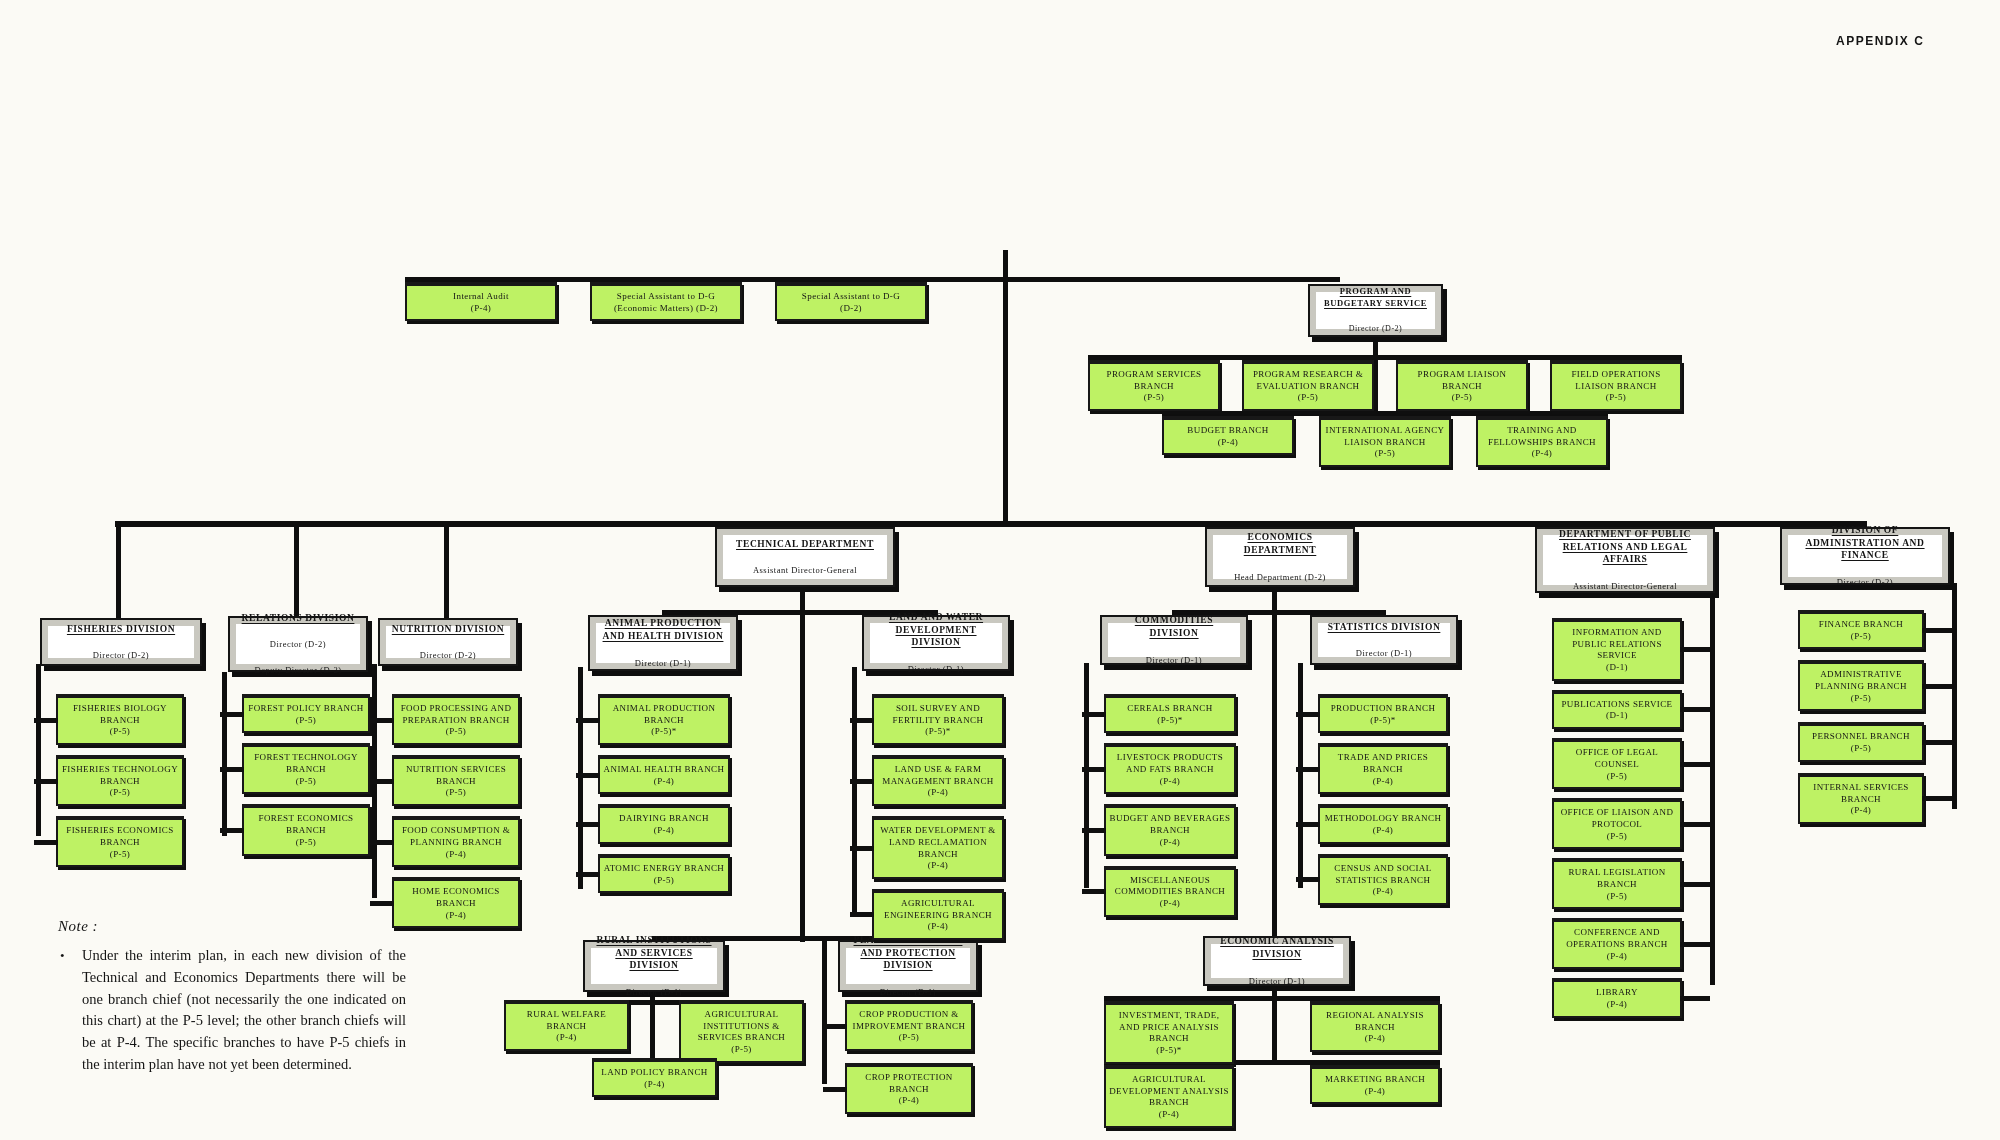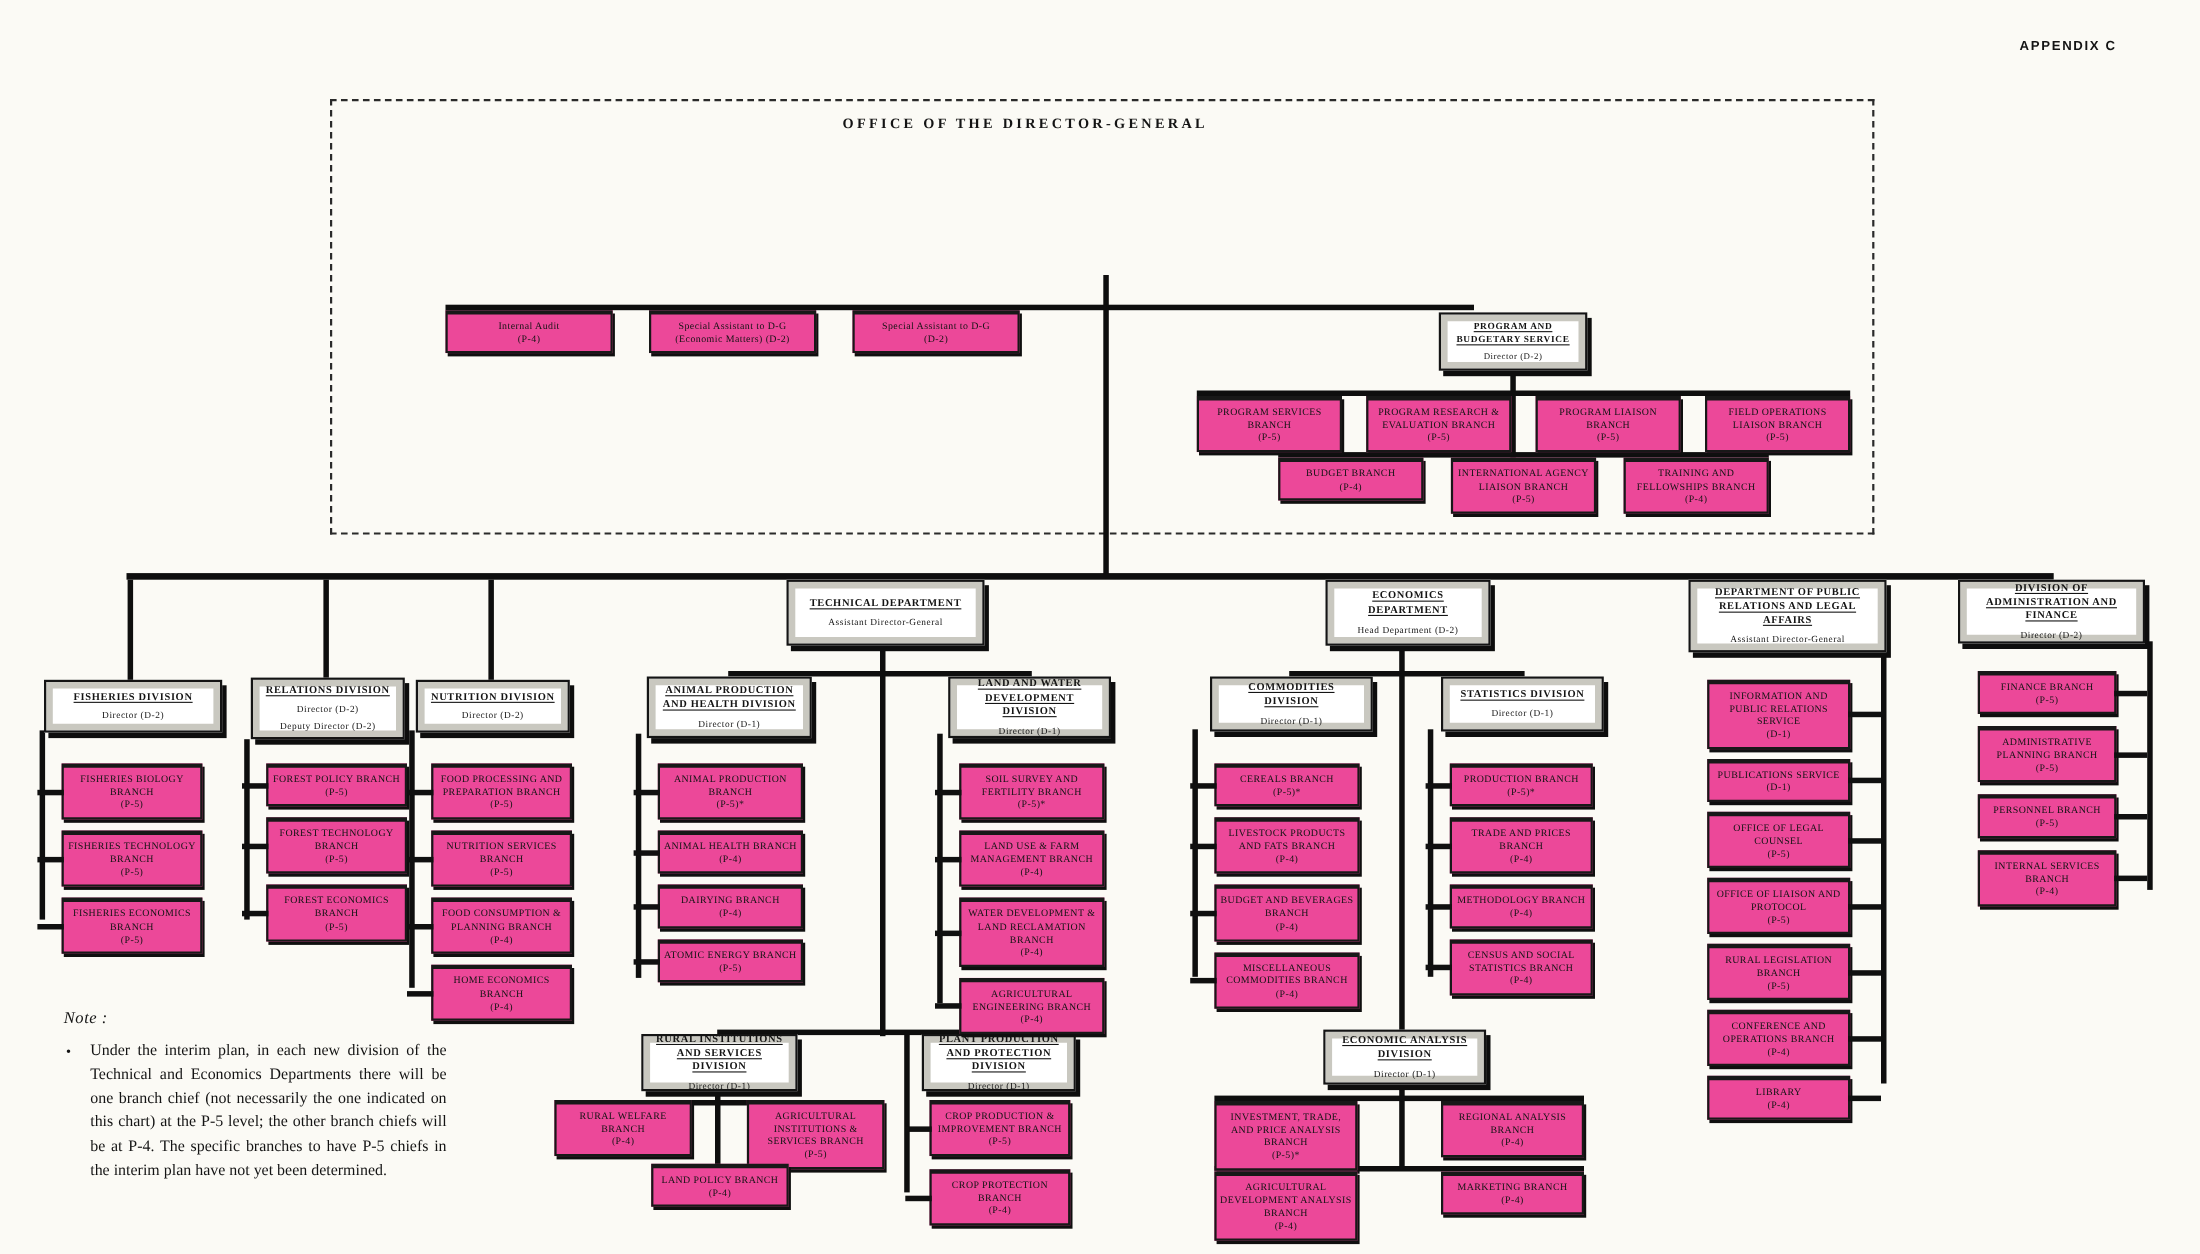--- a/index.html
+++ b/index.html
@@ -15,26 +15,26 @@
   
   .dg{position:absolute;left:870px;top:140px;width:275px;height:113px;box-sizing:border-box;
       background:#fff;border:3px solid #101010;border-top:12px solid #0b0b0b;box-shadow:3px 4px 0 #0d0d0d;
       display:flex;flex-direction:column;justify-content:center;align-items:center;gap:9px;z-index:2;}
   .dg-title{font:bold 21px "Liberation Serif",serif;letter-spacing:2.5px;}
   .dg-div{width:82%;height:2px;background:#222;}
   .dg-deputy{font:bold 13.5px "Liberation Serif",serif;letter-spacing:1.5px;}
   
   .shaded{position:absolute;box-sizing:border-box;background:#fff;border:2px solid #141414;
       box-shadow:4px 5px 0 #0d0d0d, inset 0 0 0 6px #c9c8c0;
-      display:flex;flex-direction:column;justify-content:center;text-align:center;gap:5px;
+      display:flex;flex-direction:column;justify-content:center;text-align:center;gap:15px;
       padding:10px 8px;z-index:2;}
   .st{font:bold 9.5px/1.35 "Liberation Serif",serif;letter-spacing:.6px;text-decoration:underline;text-underline-offset:2px;}
   .ss{font:8.5px/1.3 "Liberation Serif",serif;letter-spacing:.5px;}
   
-  .box{position:relative;box-sizing:border-box;background:#ec4899;border:2px solid #181818;border-top-width:4px;
+  .box{position:relative;box-sizing:border-box;background:#bef264;border:2px solid #181818;border-top-width:4px;
       box-shadow:2px 3px 0 #0f0f0f;padding:5px 3px;min-height:34px;
       display:flex;flex-direction:column;justify-content:center;text-align:center;z-index:2;}
   .bt,.bg{display:block;font:9px/1.3 "Liberation Serif",serif;letter-spacing:.4px;}
   .col{position:absolute;display:flex;flex-direction:column;gap:10px;z-index:2;}
   .col .box{width:100%;}
   .gap12{gap:12px;}.gap9{gap:9px;}.gap11{gap:11px;}
   .col-left .box::before{content:"";position:absolute;left:-24px;top:calc(50% - 3px);width:24px;height:5px;background:#101010;}
   .col-right .box::after{content:"";position:absolute;right:-30px;top:calc(50% - 3px);width:30px;height:5px;background:#101010;}
   .rowflex{position:absolute;display:flex;justify-content:space-between;align-items:flex-start;z-index:2;}
   .rowflex .box{flex:0 0 auto;}
@@ -47,23 +47,20 @@
 </style>
 </head>
 <body>
 
 <div id="page">
 
   <div class="titleblock">
   </div>
   <div class="appendix">APPENDIX C</div>
 
-  <div class="dashedbox" style="left:300px;top:90px;width:1400px;height:392px">
-    <span class="odg-label">OFFICE OF THE DIRECTOR-GENERAL</span>
-  </div>
 
   <div class="ln" style="left:405px;top:277px;width:935px;height:5px"></div>
   <div class="ln" style="left:1003px;top:250px;width:5px;height:275px"></div>
   <div class="ln" style="left:1373px;top:334px;width:5px;height:82px"></div>
   <div class="ln" style="left:1088px;top:355px;width:594px;height:5px"></div>
   <div class="ln" style="left:1162px;top:411px;width:446px;height:5px"></div>
   <div class="ln" style="left:115px;top:521px;width:1752px;height:6px"></div>
   <div class="ln" style="left:116px;top:527px;width:5px;height:92px"></div>
   <div class="ln" style="left:294px;top:527px;width:5px;height:92px"></div>
   <div class="ln" style="left:444px;top:527px;width:5px;height:92px"></div>

